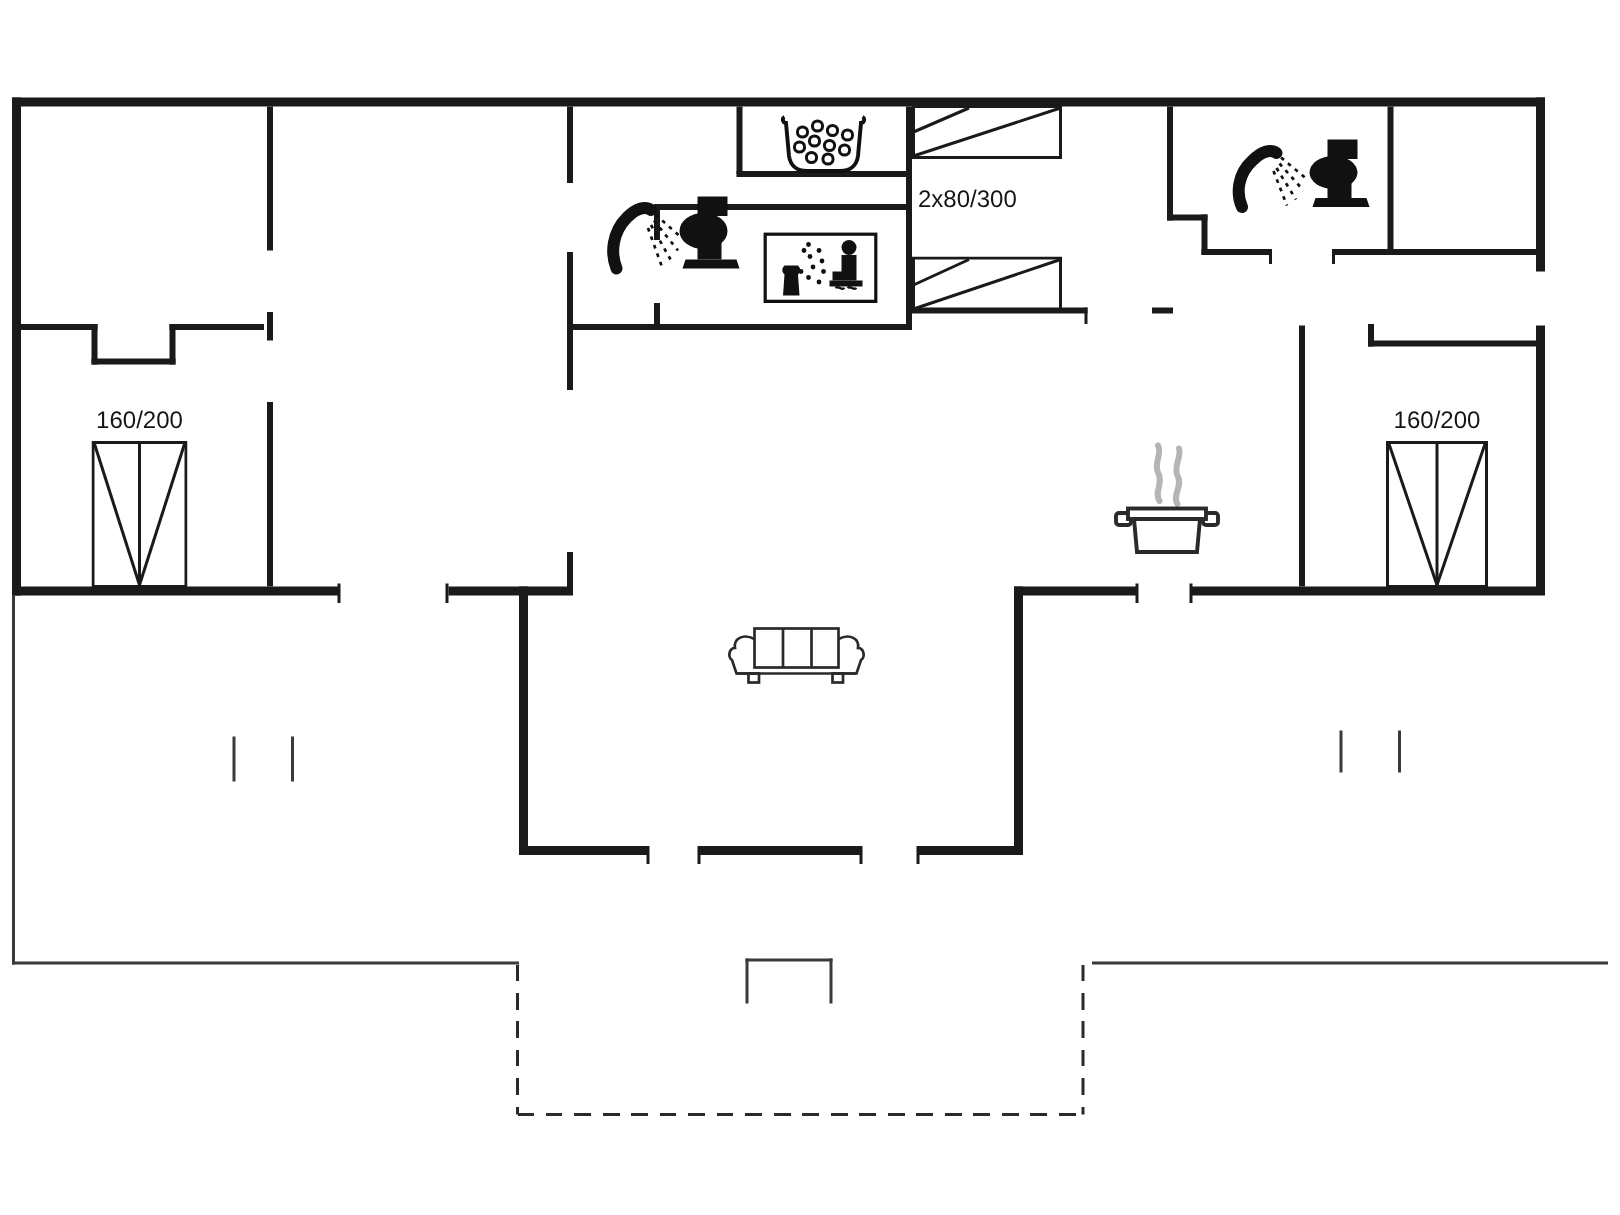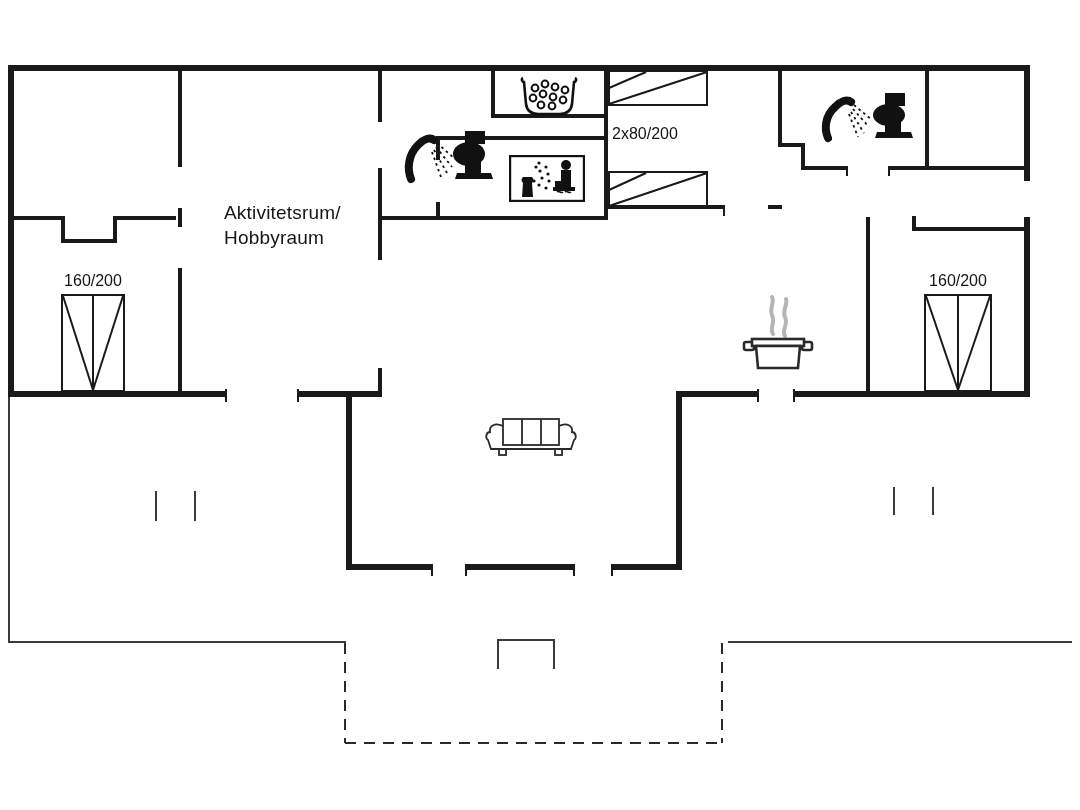--- a/index.html
+++ b/index.html
@@ -94,27 +94,23 @@
 
   <div class="thin" style="left:155px;top:491px;width:2px;height:30px"></div>
   <div class="thin" style="left:194px;top:491px;width:2px;height:30px"></div>
   <div class="thin" style="left:893px;top:487px;width:2px;height:28px"></div>
   <div class="thin" style="left:932px;top:487px;width:2px;height:28px"></div>
 
   <div class="dash-v" style="left:344px;top:643px;height:100px"></div>
   <div class="dash-h" style="left:345px;top:742px;width:378px"></div>
   <div class="dash-v" style="left:721px;top:643px;height:100px"></div>
 
-  <div class="label lbl-room" style="left:224px;top:200px;">
-    <div>Aktivitetsrum/</div>
-    <div>Hobbyraum</div>
-  </div>
   <div class="label lbl-bed" style="left:61px;top:272px;width:64px">160/200</div>
   <div class="label lbl-bed" style="left:924px;top:272px;width:68px">160/200</div>
-  <div class="label lbl-bed" style="left:612px;top:125px;width:80px;text-align:left">2x80/200</div>
+  <div class="label lbl-bed" style="left:612px;top:125px;width:80px;text-align:left">2x80/300</div>
 
   <div class="icon" style="left:61px;top:294px">
     <svg width="64" height="98" viewBox="0 0 64 98">
       <rect x="1" y="1" width="62" height="96" fill="none" stroke="#1a1a1a" stroke-width="2"></rect>
       <line x1="32" y1="1" x2="32" y2="97" stroke="#1a1a1a" stroke-width="2"></line>
       <line x1="2" y1="2" x2="32" y2="96" stroke="#1a1a1a" stroke-width="2"></line>
       <line x1="62" y1="2" x2="32" y2="96" stroke="#1a1a1a" stroke-width="2"></line>
     </svg>
   </div>
 

